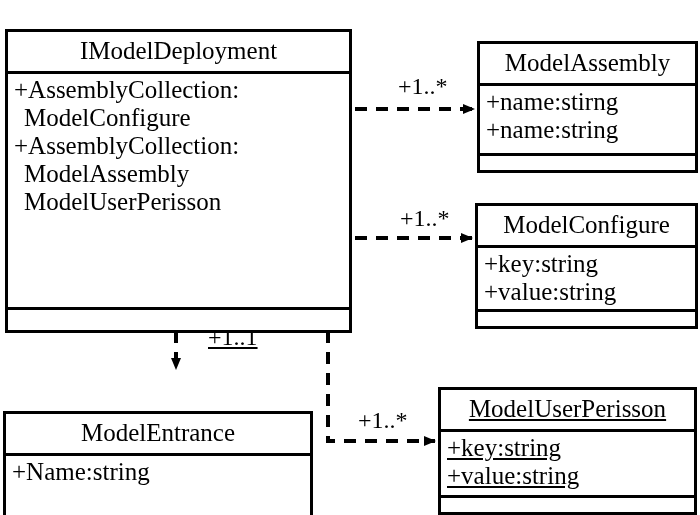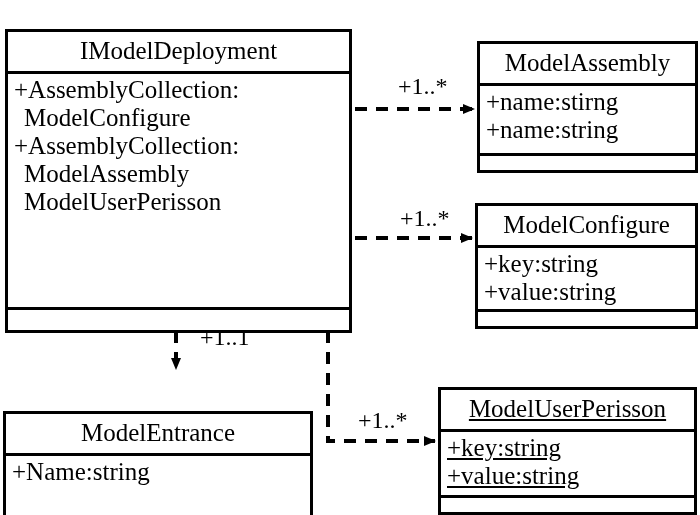--- a/index.html
+++ b/index.html
@@ -78,21 +78,21 @@
     pointer-events: none;
   }
   .edge-label {
     position: absolute;
     font-size: 24px;
     line-height: 1;
     white-space: nowrap;
   }
   #label-assembly  { left: 398px; top: 74px;  }
   #label-configure { left: 400px; top: 206px; }
-  #label-entrance  { left: 200px; top: 325px; }
+  #label-entrance  { left: 208px; top: 325px; text-decoration: underline; }
   #label-permisson { left: 358px; top: 408px; }
 </style>
 </head>
 <body>
 
 <div id="canvas">
 
   <svg id="connectors" viewBox="0 0 700 515" width="700" height="515">
     <defs>
       <marker id="arrowhead" markerWidth="12" markerHeight="10" refX="11" refY="5" orient="auto" markerUnits="userSpaceOnUse">

